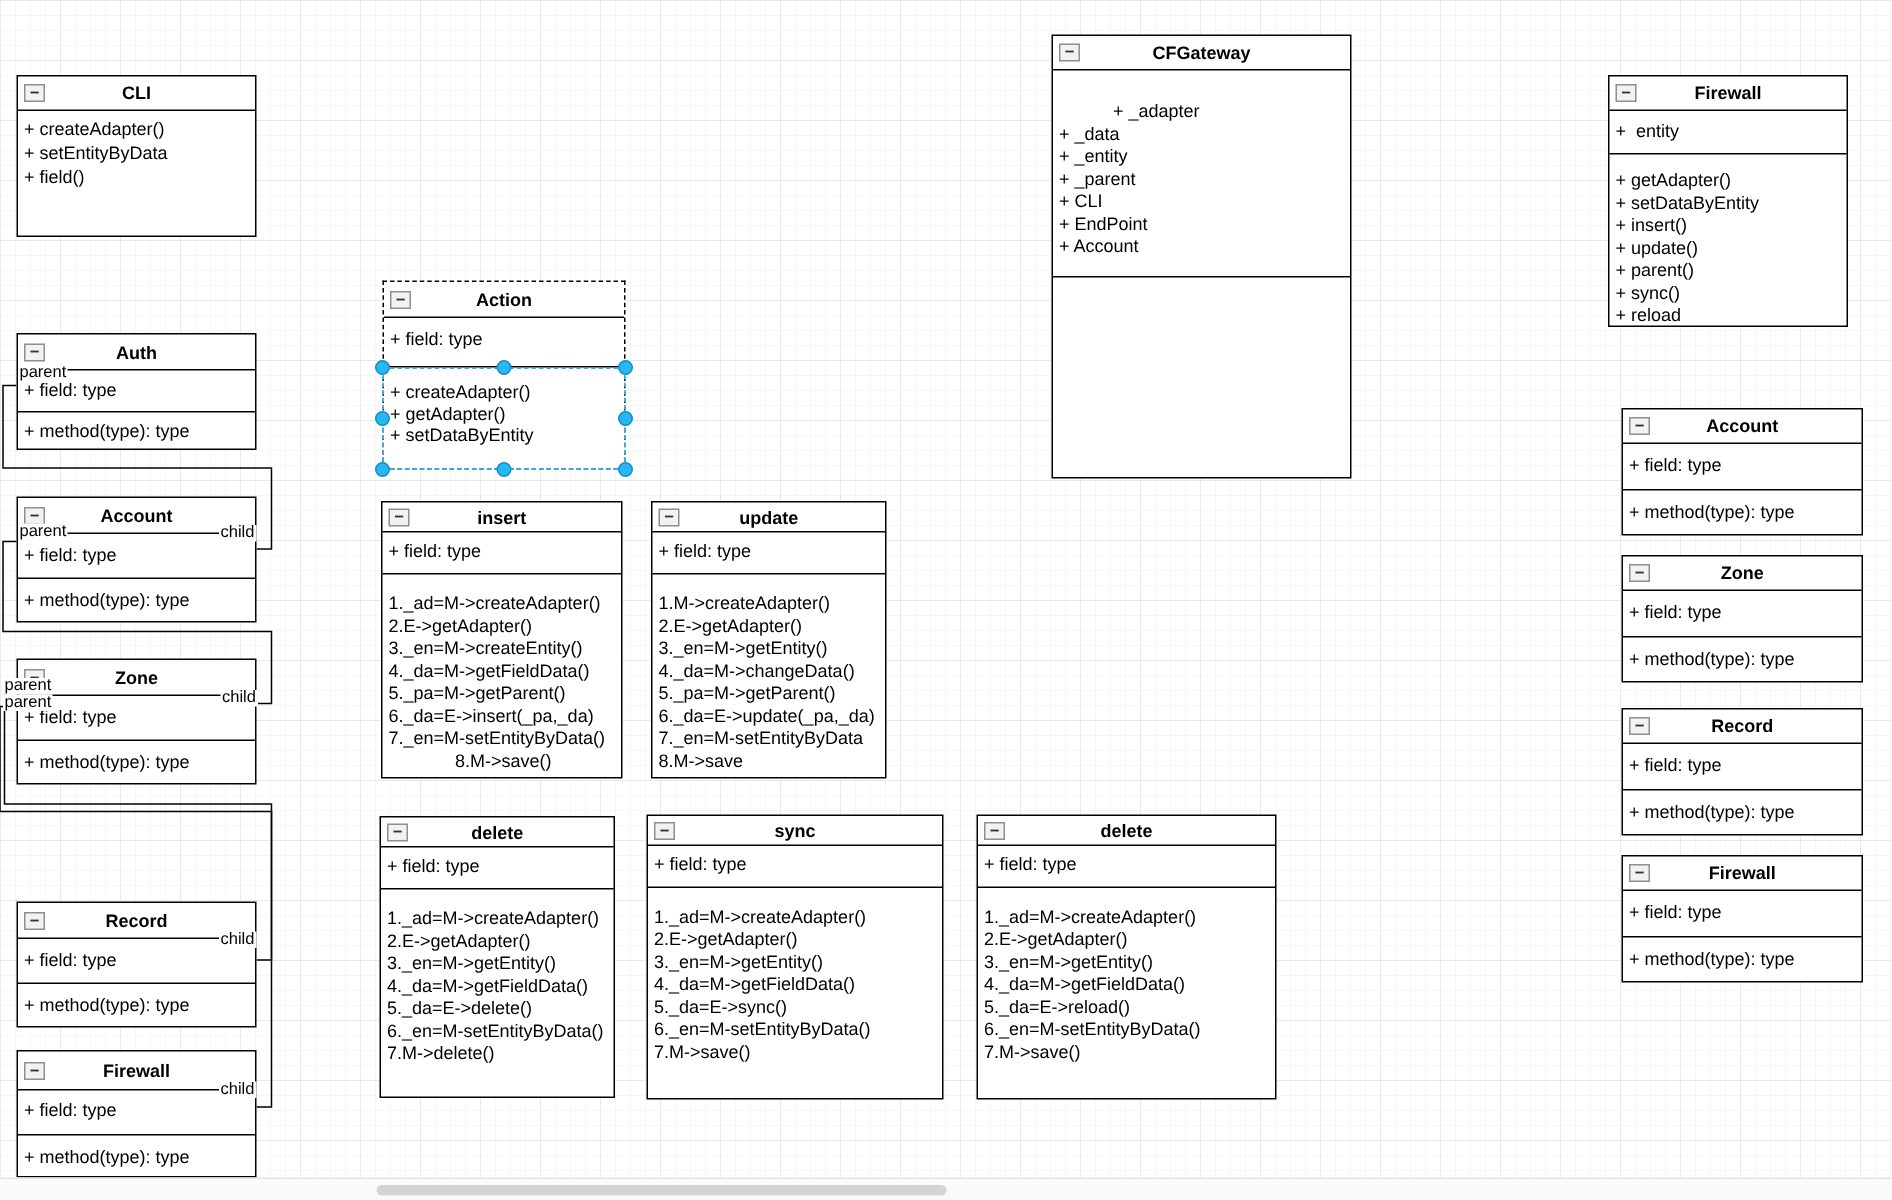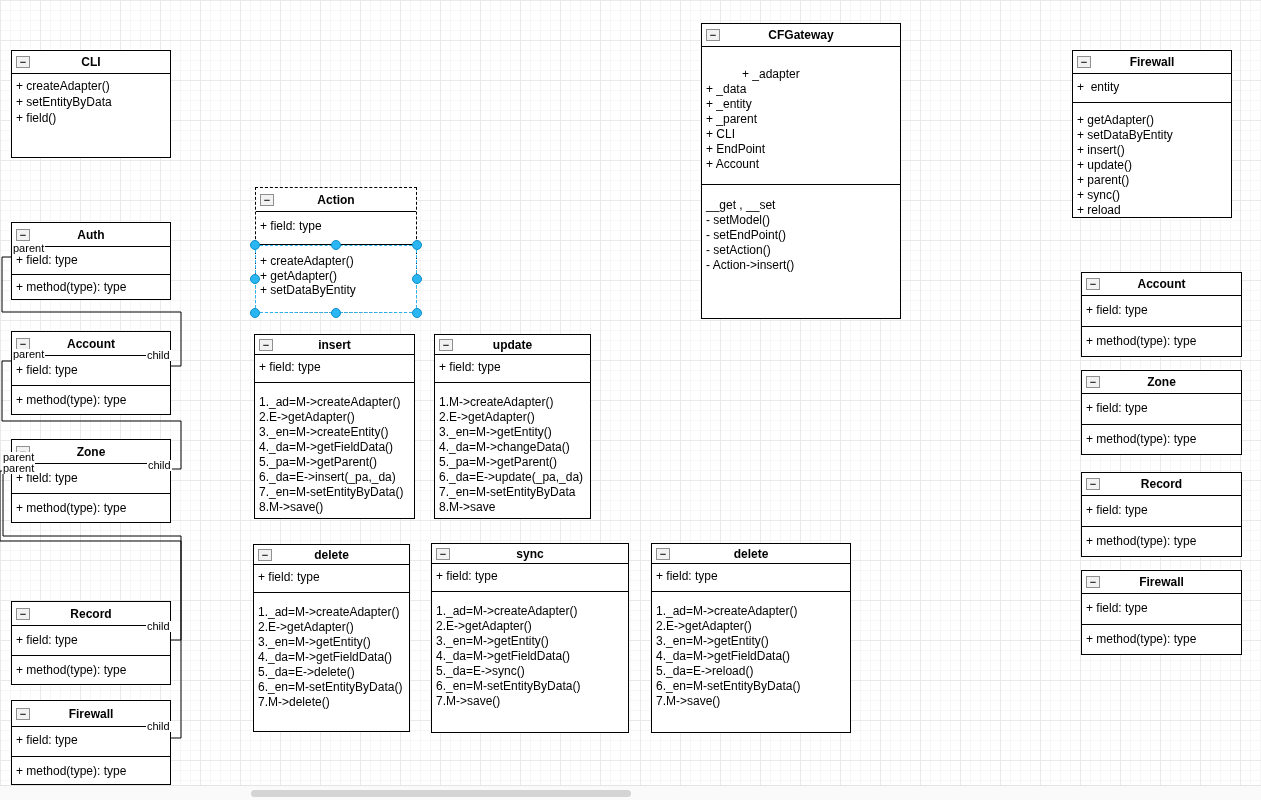--- a/index.html
+++ b/index.html
@@ -138,21 +138,21 @@
           <div class="t-line" style="line-height: 15px;">+ field: type</div>
         </div>
         <div class="node-methods" style="height: 135px; padding-top: 12px;">
           <div class="t-line" style="line-height: 15px;">1._ad=M-&gt;createAdapter()</div>
           <div class="t-line" style="line-height: 15px;">2.E-&gt;getAdapter()</div>
           <div class="t-line" style="line-height: 15px;">3._en=M-&gt;createEntity()</div>
           <div class="t-line" style="line-height: 15px;">4._da=M-&gt;getFieldData()</div>
           <div class="t-line" style="line-height: 15px;">5._pa=M-&gt;getParent()</div>
           <div class="t-line" style="line-height: 15px;">6._da=E-&gt;insert(_pa,_da)</div>
           <div class="t-line" style="line-height: 15px;">7._en=M-setEntityByData()</div>
-          <div class="t-line" style="line-height: 15px;">8.M-&gt;save()</div>
+          <div class="t-line" style="line-height: 15px; text-align: center;">8.M-&gt;save()</div>
         </div>
       </div>
       <div class="uml-node" style="left: 434px; top: 334px; width: 157px; height: 185px;">
         <div class="node-title" style="height: 20px;">
           <span class="collapse-icon">−</span>
           <span>update</span>
         </div>
         <div class="node-attrs" style="height: 28px; padding-top: 5px;">
           <div class="t-line" style="line-height: 15px;">+ field: type</div>
         </div>
@@ -227,27 +227,20 @@
           <span>CFGateway</span>
         </div>
         <div class="node-attrs" style="height: 138px; padding-top: 20px;">
           <div class="t-line" style="line-height: 15px; margin-left: 36px;">+ _adapter</div>
           <div class="t-line" style="line-height: 15px;">+ _data</div>
           <div class="t-line" style="line-height: 15px;">+ _entity</div>
           <div class="t-line" style="line-height: 15px;">+ _parent</div>
           <div class="t-line" style="line-height: 15px;">+ CLI</div>
           <div class="t-line" style="line-height: 15px;">+ EndPoint</div>
           <div class="t-line" style="line-height: 15px;">+ Account</div>
-        </div>
-        <div class="node-methods" style="height: 133px; padding-top: 13px;">
-          <div class="t-line" style="line-height: 15px;">__get , __set</div>
-          <div class="t-line" style="line-height: 15px;">- setModel()</div>
-          <div class="t-line" style="line-height: 15px;">- setEndPoint()</div>
-          <div class="t-line" style="line-height: 15px;">- setAction()</div>
-          <div class="t-line" style="line-height: 15px;">- Action-&gt;insert()</div>
         </div>
       </div>
       <div class="uml-node" style="left: 1072px; top: 50px; width: 160px; height: 168px;">
         <div class="node-title" style="height: 23px;">
           <span class="collapse-icon">−</span>
           <span>Firewall</span>
         </div>
         <div class="node-attrs" style="height: 29px; padding-top: 6px;">
           <div class="t-line" style="line-height: 15px;">+  entity</div>
         </div>

